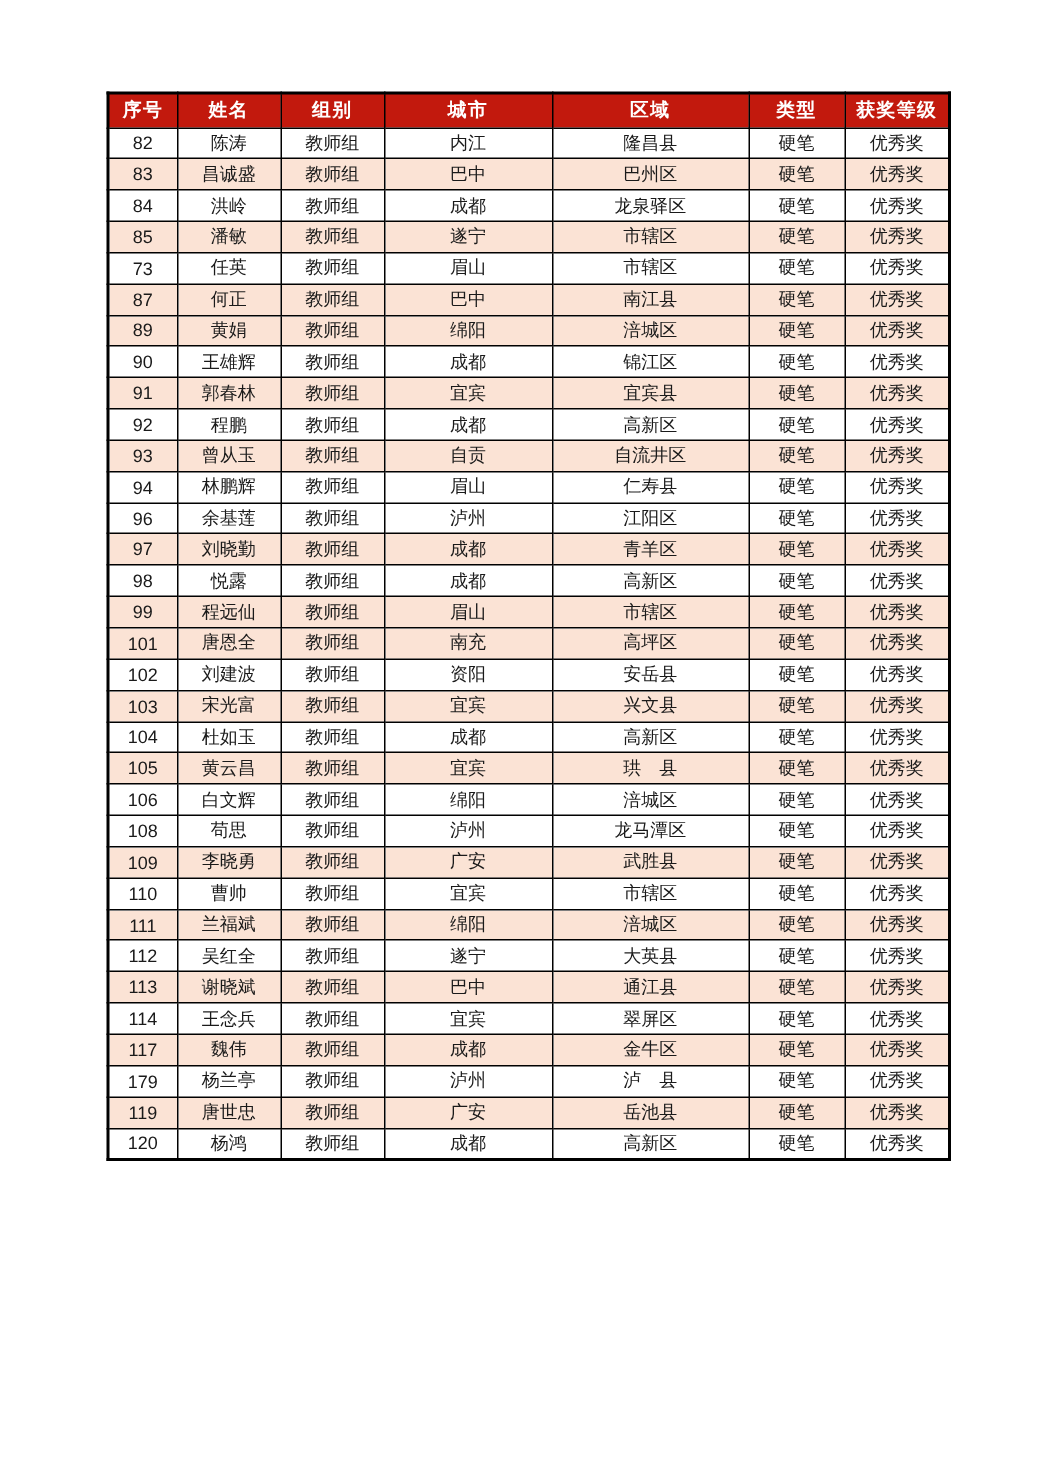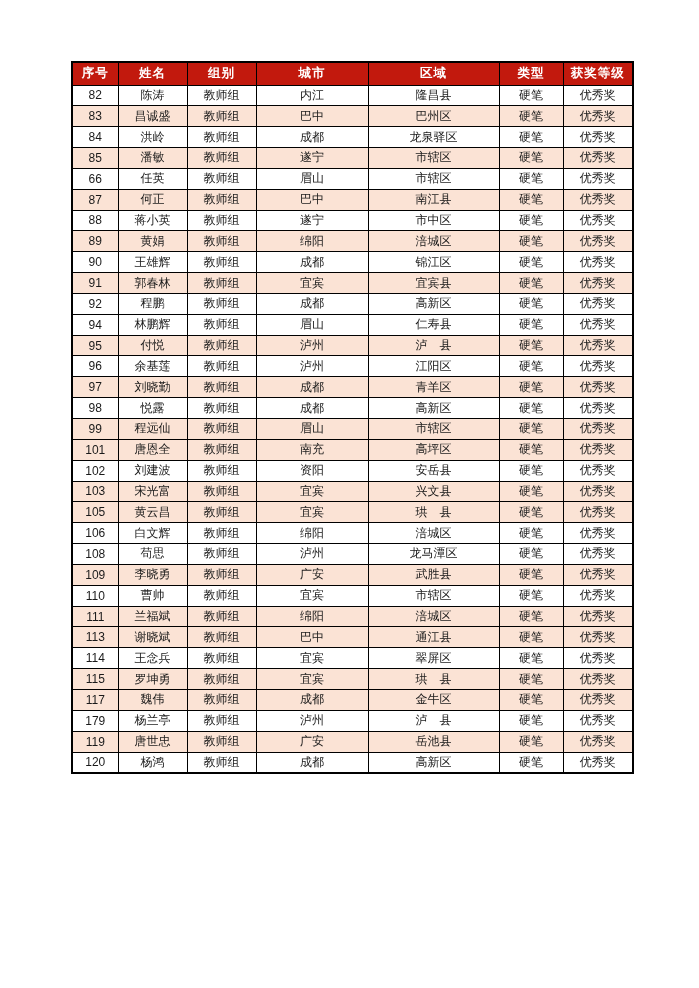--- a/index.html
+++ b/index.html
@@ -112,46 +112,37 @@
           <tr class="alt">
     <td>85</td>
     <td>潘敏</td>
     <td>教师组</td>
     <td>遂宁</td>
     <td>市辖区</td>
     <td>硬笔</td>
     <td>优秀奖</td>
   </tr>
           <tr>
-    <td>66</td>
+    <td>73</td>
     <td>任英</td>
     <td>教师组</td>
     <td>眉山</td>
     <td>市辖区</td>
     <td>硬笔</td>
     <td>优秀奖</td>
   </tr>
           <tr class="alt">
     <td>87</td>
     <td>何正</td>
     <td>教师组</td>
     <td>巴中</td>
     <td>南江县</td>
     <td>硬笔</td>
     <td>优秀奖</td>
   </tr>
-          <tr>
-    <td>88</td>
-    <td>蒋小英</td>
-    <td>教师组</td>
-    <td>遂宁</td>
-    <td>市中区</td>
-    <td>硬笔</td>
-    <td>优秀奖</td>
-  </tr>
           <tr class="alt">
     <td>89</td>
     <td>黄娟</td>
     <td>教师组</td>
     <td>绵阳</td>
     <td>涪城区</td>
     <td>硬笔</td>
     <td>优秀奖</td>
   </tr>
           <tr>
@@ -174,38 +165,38 @@
   </tr>
           <tr>
     <td>92</td>
     <td>程鹏</td>
     <td>教师组</td>
     <td>成都</td>
     <td>高新区</td>
     <td>硬笔</td>
     <td>优秀奖</td>
   </tr>
+          <tr class="alt">
+    <td>93</td>
+    <td>曾从玉</td>
+    <td>教师组</td>
+    <td>自贡</td>
+    <td>自流井区</td>
+    <td>硬笔</td>
+    <td>优秀奖</td>
+  </tr>
           <tr>
     <td>94</td>
     <td>林鹏辉</td>
     <td>教师组</td>
     <td>眉山</td>
     <td>仁寿县</td>
     <td>硬笔</td>
     <td>优秀奖</td>
   </tr>
-          <tr class="alt">
-    <td>95</td>
-    <td>付悦</td>
-    <td>教师组</td>
-    <td>泸州</td>
-    <td>泸　县</td>
-    <td>硬笔</td>
-    <td>优秀奖</td>
-  </tr>
           <tr>
     <td>96</td>
     <td>余基莲</td>
     <td>教师组</td>
     <td>泸州</td>
     <td>江阳区</td>
     <td>硬笔</td>
     <td>优秀奖</td>
   </tr>
           <tr class="alt">
@@ -255,20 +246,29 @@
   </tr>
           <tr class="alt">
     <td>103</td>
     <td>宋光富</td>
     <td>教师组</td>
     <td>宜宾</td>
     <td>兴文县</td>
     <td>硬笔</td>
     <td>优秀奖</td>
   </tr>
+          <tr>
+    <td>104</td>
+    <td>杜如玉</td>
+    <td>教师组</td>
+    <td>成都</td>
+    <td>高新区</td>
+    <td>硬笔</td>
+    <td>优秀奖</td>
+  </tr>
           <tr class="alt">
     <td>105</td>
     <td>黄云昌</td>
     <td>教师组</td>
     <td>宜宾</td>
     <td>珙　县</td>
     <td>硬笔</td>
     <td>优秀奖</td>
   </tr>
           <tr>
@@ -309,44 +309,44 @@
   </tr>
           <tr class="alt">
     <td>111</td>
     <td>兰福斌</td>
     <td>教师组</td>
     <td>绵阳</td>
     <td>涪城区</td>
     <td>硬笔</td>
     <td>优秀奖</td>
   </tr>
+          <tr>
+    <td>112</td>
+    <td>吴红全</td>
+    <td>教师组</td>
+    <td>遂宁</td>
+    <td>大英县</td>
+    <td>硬笔</td>
+    <td>优秀奖</td>
+  </tr>
           <tr class="alt">
     <td>113</td>
     <td>谢晓斌</td>
     <td>教师组</td>
     <td>巴中</td>
     <td>通江县</td>
     <td>硬笔</td>
     <td>优秀奖</td>
   </tr>
           <tr>
     <td>114</td>
     <td>王念兵</td>
     <td>教师组</td>
     <td>宜宾</td>
     <td>翠屏区</td>
-    <td>硬笔</td>
-    <td>优秀奖</td>
-  </tr>
-          <tr class="alt">
-    <td>115</td>
-    <td>罗坤勇</td>
-    <td>教师组</td>
-    <td>宜宾</td>
-    <td>珙　县</td>
     <td>硬笔</td>
     <td>优秀奖</td>
   </tr>
           <tr class="alt">
     <td>117</td>
     <td>魏伟</td>
     <td>教师组</td>
     <td>成都</td>
     <td>金牛区</td>
     <td>硬笔</td>

